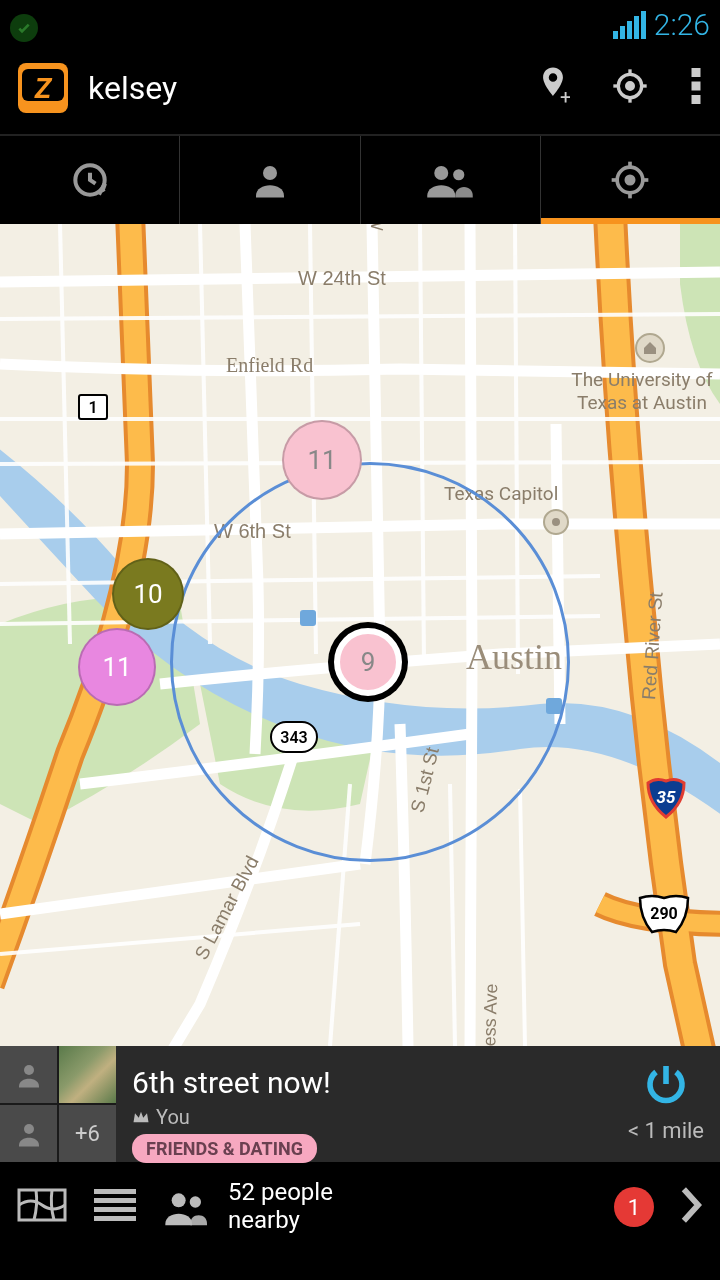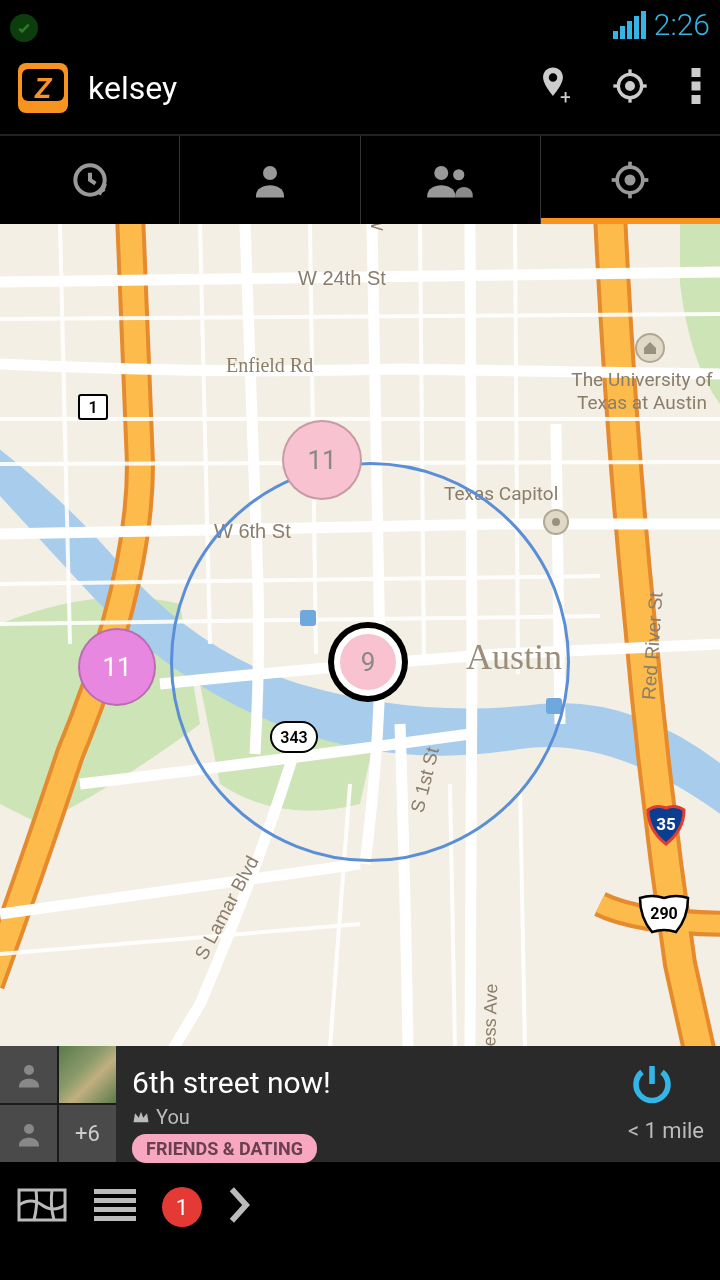--- a/index.html
+++ b/index.html
@@ -55,21 +55,21 @@
   
   .event-card { height: 116px; background: #2a2a2a; display: flex; align-items: center; padding: 0 16px 0 0; }
   .avatar-grid { width: 116px; height: 116px; display: grid; grid-template-columns: 1fr 1fr; grid-template-rows: 1fr 1fr; gap: 2px; background: #1a1a1a; }
   .avatar-cell { background: #4a4a4a; display: flex; align-items: center; justify-content: center; color: #888; overflow: hidden; }
   .avatar-cell.photo { background: linear-gradient(135deg, #5a7a4a 0%, #8a9a6a 40%, #c0b080 60%, #5a7a4a 100%); }
   .avatar-more { background: #4a4a4a; color: #ccc; font-size: 22px; }
   .event-info { flex: 1; padding-left: 16px; display: flex; flex-direction: column; gap: 5px; justify-content: center; margin-top: 20px;}
   .event-title { color: #fff; font-size: 30px; }
   .event-author { color: #bbb; font-size: 20px; display: flex; align-items: center; gap: 6px; }
   .event-tag { display: inline-block; background: #f7a8c0; color: #6a4050; font-size: 18px; font-weight: bold; padding: 4px 14px; border-radius: 14px; width: fit-content; }
-  .event-right { display: flex; flex-direction: column; gap: 10px; padding-bottom: 6px;}
+  .event-right { display: flex; flex-direction: column; align-items: center; gap: 10px; padding-bottom: 6px;}
   .event-distance { color: #bbb; font-size: 22px; }
   .power-icon { color: #33b5e5; }
   
   
   .bottom-bar { height: 90px; background: #000; display: flex; align-items: center; padding: 0 16px; gap: 24px; }
   .bottom-icon { color: #bbb; }
   .nearby-group { display: flex; align-items: center; gap: 16px; flex: 1; }
   .nearby-text { display: flex; flex-direction: column; color: #fff; font-size: 24px; line-height: 1.15; }
   .notif-badge { width: 40px; height: 40px; border-radius: 50%; background: #e53935; color: #fff; display: flex; align-items: center; justify-content: center; font-size: 22px; }
   .chevron-right { color: #bbb; }
@@ -232,36 +232,37 @@
   <div class="map-label" style="left:599px; top:411px; font-size:19px; transform:rotate(-86deg);">Red River St</div>
   <div class="map-label" style="left:434px; top:805px; font-size:18px; transform:rotate(-88deg);">Congress Ave</div>
 
   <div class="poi-label" style="left:562px; top:144px; width:160px;">The University of Texas at Austin</div>
   <div class="poi-label" style="left:444px; top:258px;">Texas Capitol</div>
 
   <div class="city-label" style="left:456px; top:412px;margin-left:10px;">Austin</div>
 
   <div class="route-shield shield-state" style="left:78px; top:170px;">1</div>
   <div class="route-shield shield-loop" style="left:270px; top:497px;">343</div>
-  <div class="route-shield shield-interstate" style="left:644px; top:578px;">
+  <div class="route-shield shield-interstate" style="left:644px; top:551px;font-style:italic;">
     <svg width="44" height="44" viewBox="0 0 44 44">
         <path d="M4 8 Q12 2 22 6 Q32 2 40 8 Q40 28 22 42 Q4 28 4 8 Z" fill="#0b3d91" stroke="#e03c31" stroke-width="3"></path>
         <text x="22" y="28" text-anchor="middle" fill="#fff" font-size="17" font-weight="bold">35</text>
       </svg>
   </div>
   <div class="route-shield shield-us" style="left:636px; top:668px;">
     <svg width="56" height="44" viewBox="0 0 56 44">
         <path d="M4 6 Q16 2 28 6 Q40 2 52 6 Q52 26 40 40 Q28 36 16 40 Q4 26 4 6 Z" fill="#fff" stroke="#000" stroke-width="2.5"></path>
         <text x="28" y="27" text-anchor="middle" fill="#000" font-size="16" font-weight="bold">290</text>
       </svg>
   </div>
 
   <div class="range-circle"></div>
 
   <div class="cluster pink" style="width:80px;height:80px;left:282px;top:196px;">11</div>
+  <div class="cluster olive" style="width:72px;height:72px;left:112px;top:334px;">10</div>
   <div class="cluster pink-bright" style="width:78px;height:78px;left:78px;top:404px;">11</div>
   <div class="cluster center" style="width:68px;height:68px;left:334px;top:404px;">9</div>
 </div>
 
 <div class="event-card">
   <div class="avatar-grid">
     <div class="avatar-cell">
       <svg width="30" height="30" viewBox="0 0 24 24" fill="#888">
           <circle cx="12" cy="8" r="4"></circle>
           <path d="M4 21c0-4 4-6 8-6s8 2 8 6v1H4z"></path>
@@ -305,19 +306,31 @@
       </svg>
   </div>
   <div class="bottom-icon">
     <svg width="46" height="36" viewBox="0 0 46 36" fill="#bbb">
         <rect x="2" y="2" width="42" height="5"></rect>
         <rect x="2" y="11" width="42" height="5"></rect>
         <rect x="2" y="20" width="42" height="5"></rect>
         <rect x="2" y="29" width="42" height="5"></rect>
       </svg>
   </div>
+  <div class="nearby-group">
+    <svg width="50" height="40" viewBox="0 0 30 24" fill="#bbb">
+        <circle cx="10" cy="8" r="4.2"></circle>
+        <circle cx="20" cy="9" r="3.4"></circle>
+        <path d="M2 22c0-4 4-6 8-6s8 2 8 6v1H2z"></path>
+        <path d="M17 22c0-3 2-5 5-5s5 2 5 5v1H17z" opacity="0.9"></path>
+      </svg>
+    <div class="nearby-text">
+      <span>52 people</span>
+      <span>nearby</span>
+    </div>
+  </div>
   <div class="notif-badge">1</div>
   <div class="chevron-right">
     <svg width="26" height="40" viewBox="0 0 16 28" fill="none" stroke="#bbb" stroke-width="4">
         <path d="M3 3l10 11L3 25"></path>
       </svg>
   </div>
 </div>
 
 </body></html>

